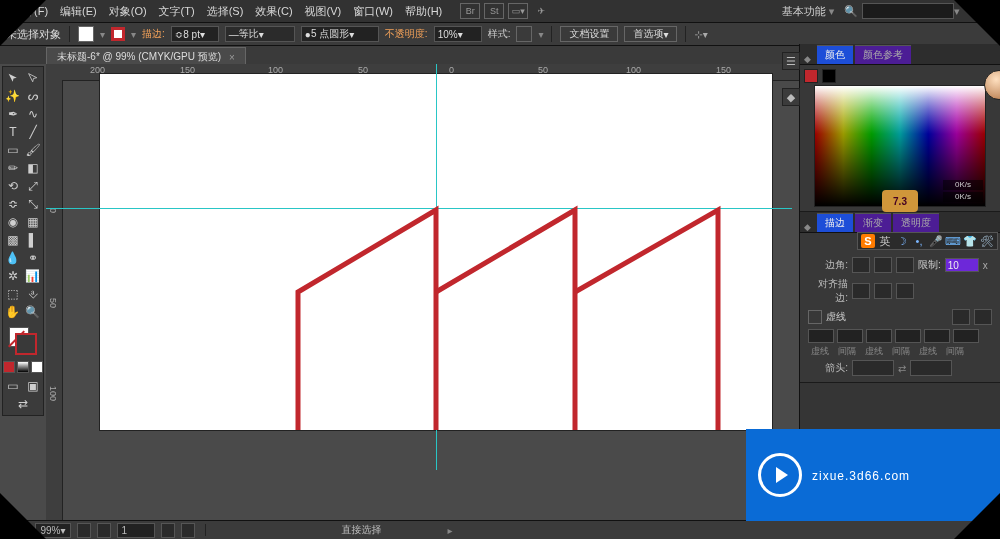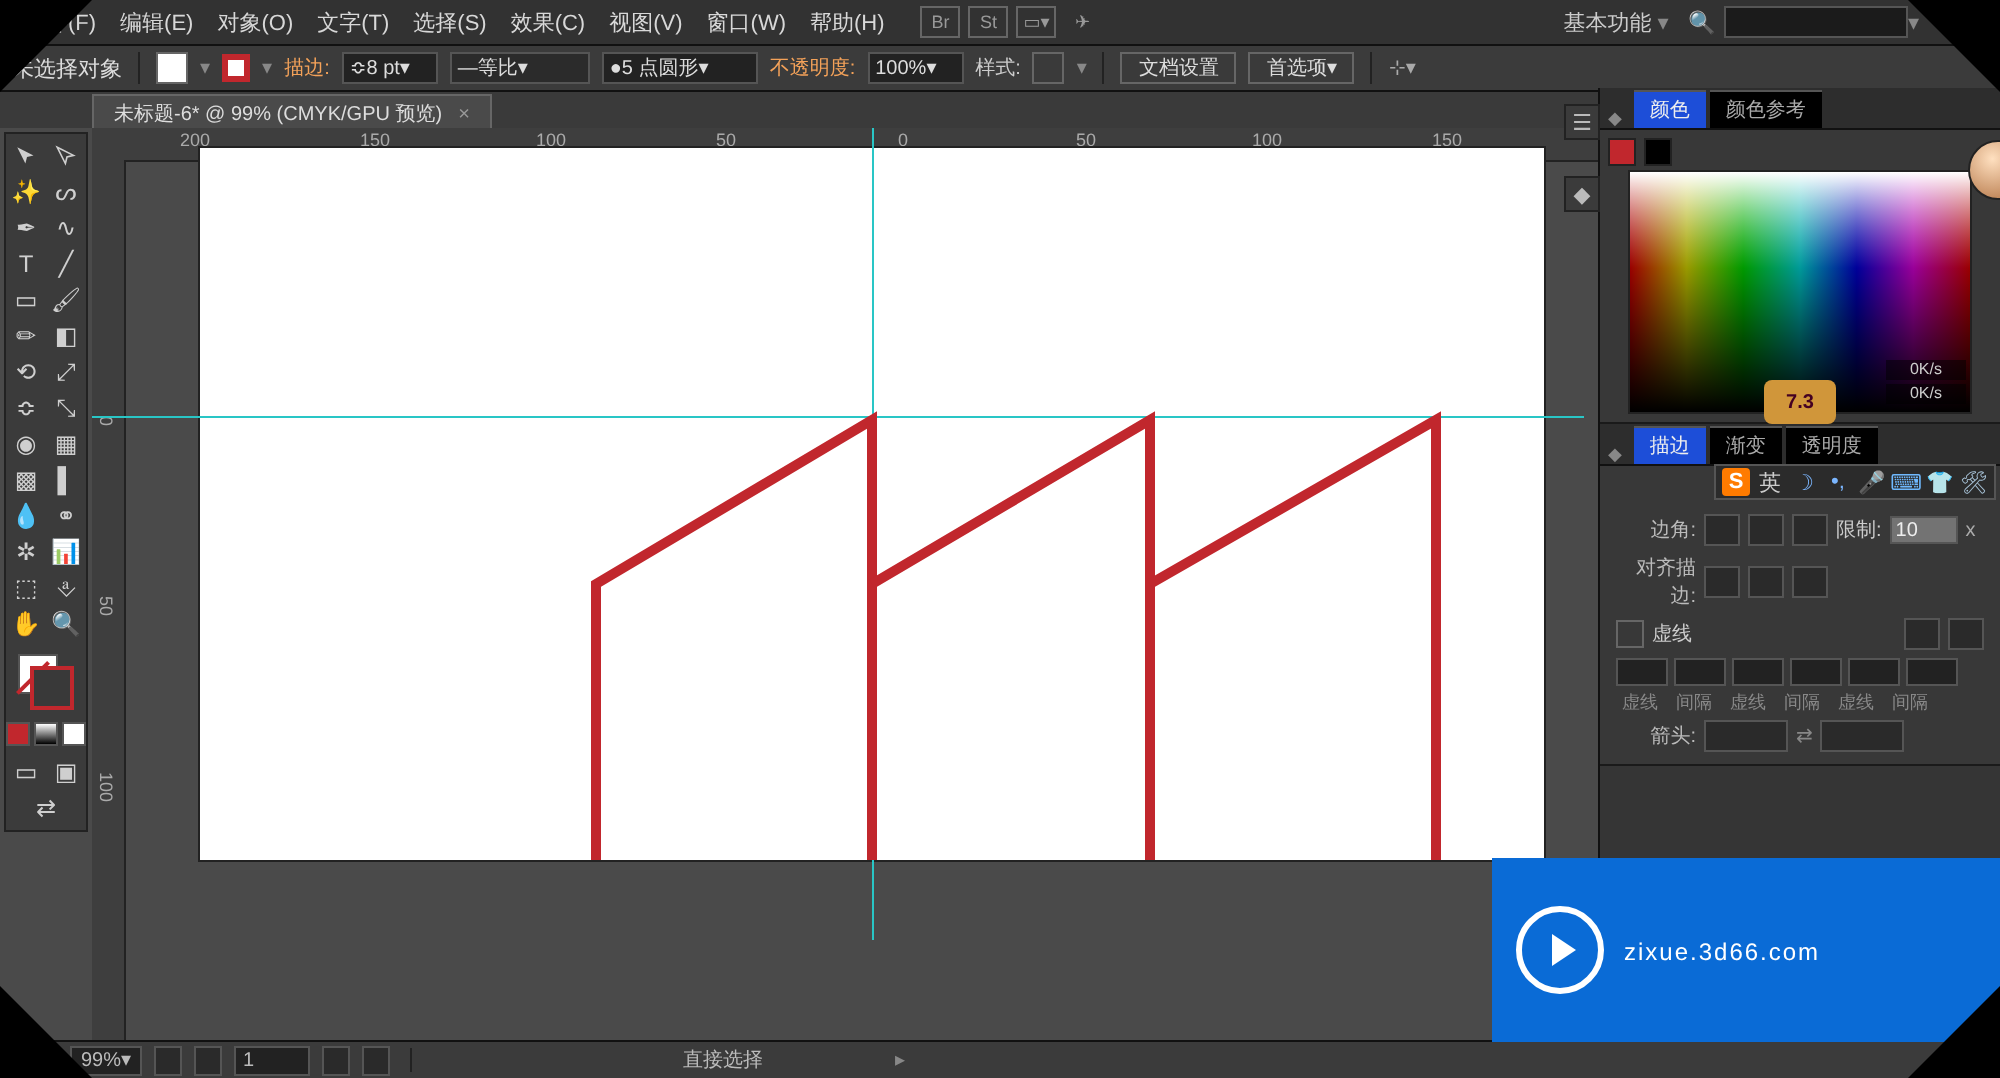--- a/index.html
+++ b/index.html
@@ -45,38 +45,38 @@
   .art-path{position:absolute;left:0;top:0}
   .statusbar{position:absolute;left:0;right:0;bottom:0;height:18px;background:#3b3b3b;display:flex;align-items:center;gap:6px;padding:0 6px;border-top:1px solid #111;color:#bbb;font-size:10px}
   .zoom{height:13px;background:#222;border:1px solid #555;padding:0 4px;display:flex;align-items:center}
   .nav-btn{width:12px;height:13px;background:#2a2a2a;border:1px solid #555;display:inline-block}
   .sb-sep{width:1px;height:12px;background:#222;margin:0 4px}
   .right-col{position:absolute;right:0;top:44px;width:200px;bottom:18px;background:#353535;border-left:1px solid #111;display:flex;flex-direction:column;z-index:3}
   .dock{position:absolute;left:-18px;top:8px;width:16px;display:flex;flex-direction:column;gap:18px}
   .dock .d{width:16px;height:16px;background:#3b3b3b;border:1px solid #222;display:flex;align-items:center;justify-content:center;color:#bbb;font-size:11px}
   .panel{border-bottom:1px solid #1a1a1a}
   .panel-tabs{height:20px;display:flex;align-items:flex-end;background:#2d2d2d;border-bottom:1px solid #111}
-  .panel-tabs .pt{padding:2px 8px;font-size:10px;color:#aaa;background:#000000;border-top:1px solid #555;margin-left:2px}
+  .panel-tabs .pt{padding:2px 8px;font-size:10px;color:#aaa;background:#4c1d95;border-top:1px solid #555;margin-left:2px}
   .panel-tabs .pt.active{background:#1d4ed8;color:#eee}
   .panel-tabs .diamond{margin:0 4px;color:#888;font-size:9px}
   .panel-body{padding:4px;background:#383838}
   .color-header{display:flex;gap:4px;margin-bottom:2px;align-items:center}
   .color-header .mini{width:12px;height:12px;background:#c1272d;border:1px solid #222}
   .color-header .mini2{width:12px;height:12px;background:#000;border:1px solid #222}
   .spectrum{width:170px;height:120px;position:relative;border:1px solid #222;margin:0 auto;
     background:
       linear-gradient(to bottom, transparent 0%, rgba(0,0,0,1) 100%),
       linear-gradient(to bottom, rgba(255,255,255,1) 0%, transparent 40%),
       linear-gradient(to right,#ff0000,#ffff00,#00ff00,#00ffff,#0000ff,#ff00ff,#ff0000)}
   .spec-badge{position:absolute;left:50%;bottom:-6px;transform:translate(-50%,0);width:36px;height:22px;background:#d0963a;border-radius:4px;display:flex;align-items:center;justify-content:center;color:#402;font-size:10px;font-weight:bold}
   .spec-rchip{position:absolute;right:2px;bottom:4px;font-size:8px;color:#ccc;background:rgba(0,0,0,0.5);padding:0 12px;line-height:10px}
   .row{display:flex;align-items:center;gap:4px;padding:2px 4px;font-size:10px;color:#ccc}
   .row .lbl{width:40px;text-align:right;color:#bbb}
   .row .chip{width:16px;height:14px;background:#2a2a2a;border:1px solid #555}
-  .row input{width:28px;height:12px;background:#737373;border:1px solid #555;color:#eee;font-size:10px;padding:0 2px}
+  .row input{width:28px;height:12px;background:#6d28d9;border:1px solid #555;color:#eee;font-size:10px;padding:0 2px}
   .row .unit{color:#aaa}
   .ime{position:absolute;top:20px;right:2px;display:flex;gap:3px;align-items:center;background:#2b2b2b;border:1px solid #555;padding:1px 3px}
   .ime .b{width:14px;height:14px;display:flex;align-items:center;justify-content:center;font-size:11px}
   .ime .b1{background:#ff7b00;color:#fff;border-radius:2px;font-weight:bold}
   .dash-cells{display:flex;gap:3px;padding:2px 4px}
   .dash-cells .dc{width:24px;height:12px;background:#222;border:1px solid #555}
   .dash-labels{display:flex;gap:3px;padding:0 4px;font-size:9px;color:#888}
   .dash-labels span{width:24px;text-align:center}
   .logo{position:absolute;right:0;bottom:18px;width:230px;height:92px;background:#0a6bd6;color:#fff;display:flex;align-items:center;justify-content:flex-start;gap:10px;padding:0 12px;font-weight:bold;font-size:26px;letter-spacing:2px;z-index:5}
   .logo .play{width:38px;height:38px;border:3px solid #fff;border-radius:50%;display:flex;align-items:center;justify-content:center}
@@ -119,21 +119,21 @@
   <span class="divider"></span>
   <span class="swatch fill-swatch"></span>
   <span style="color:#888">▾</span>
   <span class="swatch stroke-swatch"></span>
   <span style="color:#888">▾</span>
   <span style="color:#f4a259">描边:</span>
   <span class="opt-input" style="width:40px">≎ <span>8 pt</span> ▾</span>
   <span class="opt-input" style="width:62px;background:#2b2b2b">— <span>等比</span> ▾</span>
   <span class="opt-input" style="width:70px">● <span>5 点圆形</span> ▾</span>
   <span style="color:#f4a259">不透明度:</span>
-  <span class="opt-input" style="width:40px"><span>100%</span> ▾</span>
+  <span class="opt-input" style="width:40px"><span>10%</span> ▾</span>
   <span>样式:</span>
   <span class="swatch" style="background:#3a3a3a"></span>
     <span style="color:#888">▾</span>
   <span class="divider"></span>
   <span class="opt-input" style="background:#3a3a3a;border-color:#666;padding:0 8px">文档设置</span>
   <span class="opt-input" style="background:#3a3a3a;border-color:#666;padding:0 8px"><span>首选项</span> ▾</span>
   <span class="divider"></span>
   <span style="color:#aaa">⊹▾</span>
 </div>
 

